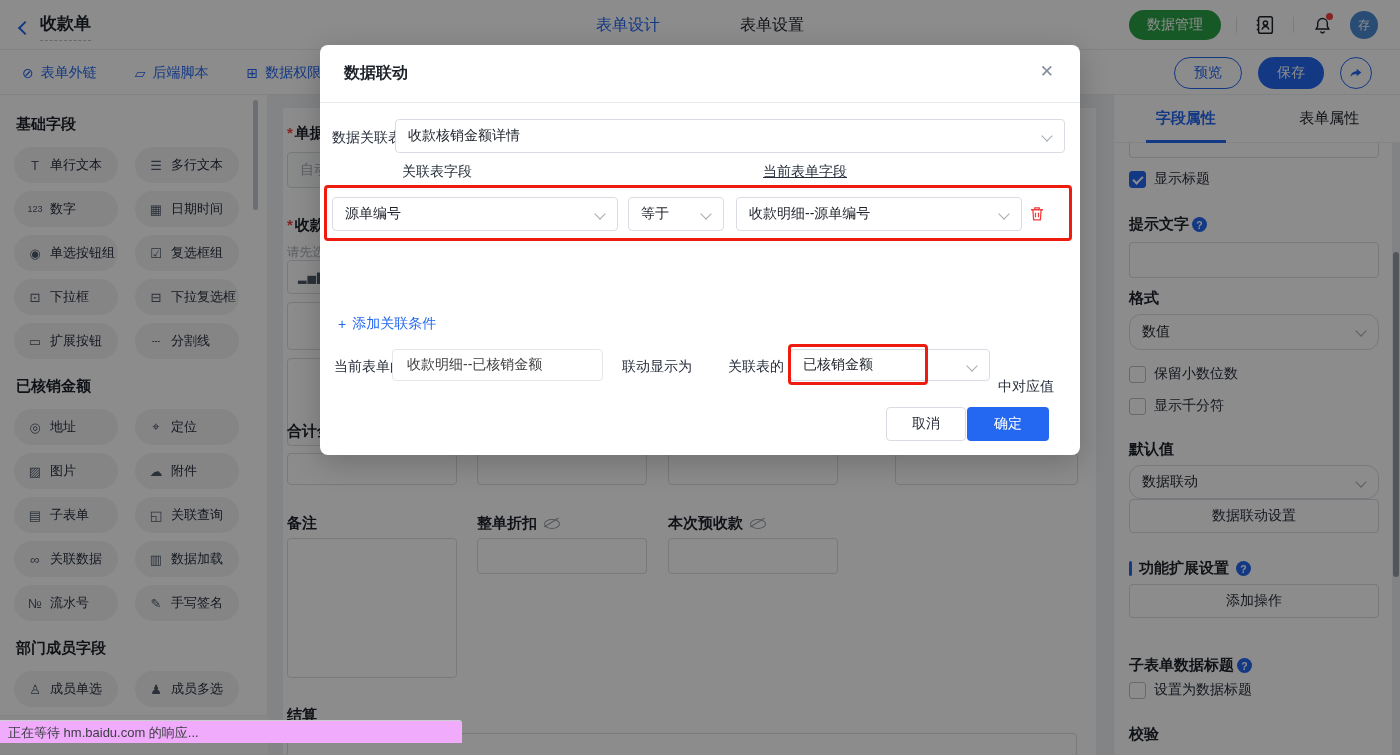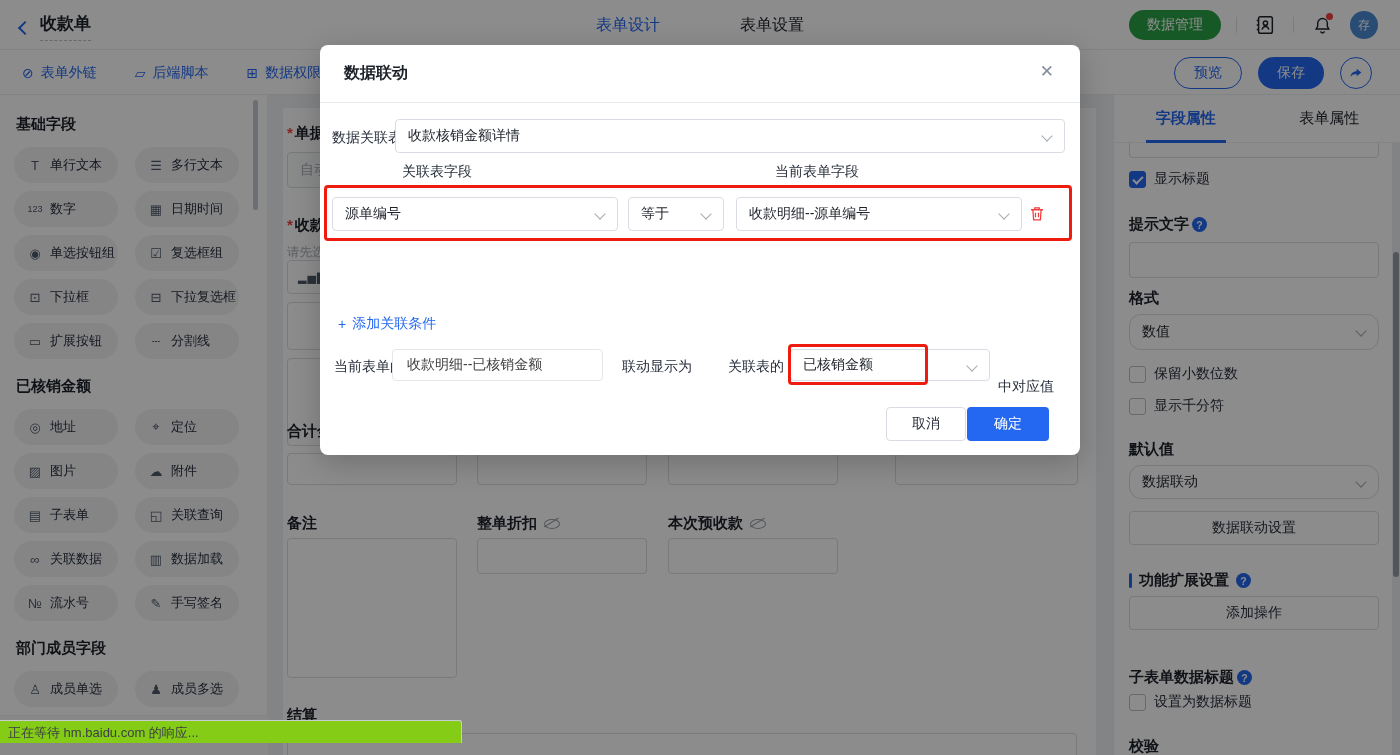--- a/index.html
+++ b/index.html
@@ -116,21 +116,21 @@
   .m-colhead { position:absolute; font-size:14px; color:#272e3b; }
   .anno { position:absolute; border:3px solid #ee1c0f; border-radius:4px; pointer-events:none; z-index:5; }
   .add-link { position:absolute; left:18px; top:270px; color:#2468f2; font-size:14px;
               display:flex; gap:6px; align-items:center; }
   .m-input { position:absolute; border:1px solid #e5e6eb; border-radius:4px; background:#fff;
              color:#404040; font-size:14px; display:flex; align-items:center; padding:0 14px; white-space:nowrap; }
   .btn-cancel { position:absolute; left:566px; top:362px; width:80px; height:34px; background:#fff;
                 border:1px solid #d9dce3; border-radius:4px; font-size:14px; color:#272e3b; }
   .btn-ok { position:absolute; left:647px; top:362px; width:82px; height:34px; background:#2468f2;
             border:none; border-radius:4px; font-size:14px; color:#fff; }
-  .status-bubble { position:absolute; left:0; top:720px; width:462px; height:23px; background:#84cc16;
+  .status-bubble { position:absolute; left:0; top:720px; width:462px; height:23px; background:#f0abfc;
                    border:1px solid #c9ccd1; border-left:none; border-bottom:none; border-top-right-radius:3px;
                    z-index:60; font-size:13px; color:#3c4043; padding:3px 0 0 8px; }
 </style>
 </head>
 <body>
 
 <div class="app">
 
   <div class="topbar">
     <div class="back-wrap">
@@ -376,21 +376,21 @@
       <div class="p-row" style="margin-top:14px;">
         <span class="cb"></span>
         <span class="cb-label">显示千分符</span>
       </div>
 
       <div class="p-label" style="margin-top:25px;">默认值</div>
       <div class="p-select" style="margin-top:6px; height:34px;">
         <span>数据联动</span>
         <span class="chev"></span>
       </div>
-      <button class="p-btn" style="margin-top:12px;text-align:center;">数据联动设置</button>
+      <button class="p-btn" style="margin-top:0;text-align:center;">数据联动设置</button>
 
       <div class="sec-head" style="margin-top:26px;">
         <span class="sec-bar"></span>
         <span>功能扩展设置</span>
         <span class="help">?</span>
       </div>
       <button class="p-btn" style="margin-top:6px;">添加操作</button>
 
       <div class="p-label" style="margin-top:38px;">
         <span>子表单数据标题</span>
@@ -416,21 +416,21 @@
     <div class="m-close">✕</div>
     <div class="m-divider"></div>
 
     <div class="m-label" style="left:12px; top:84px;">数据关联表</div>
     <div class="m-select" style="left:75px; top:74px; width:670px; height:34px;">
       <span>收款核销金额详情</span>
       <span class="chev"></span>
     </div>
 
     <div class="m-colhead" style="left:82px; top:118px;">关联表字段</div>
-    <div class="m-colhead" style="left:455px; top:118px;">当前表单字段</div>
+    <div class="m-colhead" style="left:443px; top:118px;text-decoration:underline;">当前表单字段</div>
 
     <div class="anno" style="left:4px; top:140px; width:748px; height:56px;"></div>
 
     <div class="m-select" style="left:12px; top:152px; width:286px; height:34px;">
       <span>源单编号</span>
       <span class="chev"></span>
     </div>
     <div class="m-select" style="left:308px; top:152px; width:96px; height:34px;">
       <span>等于</span>
       <span class="chev"></span>

